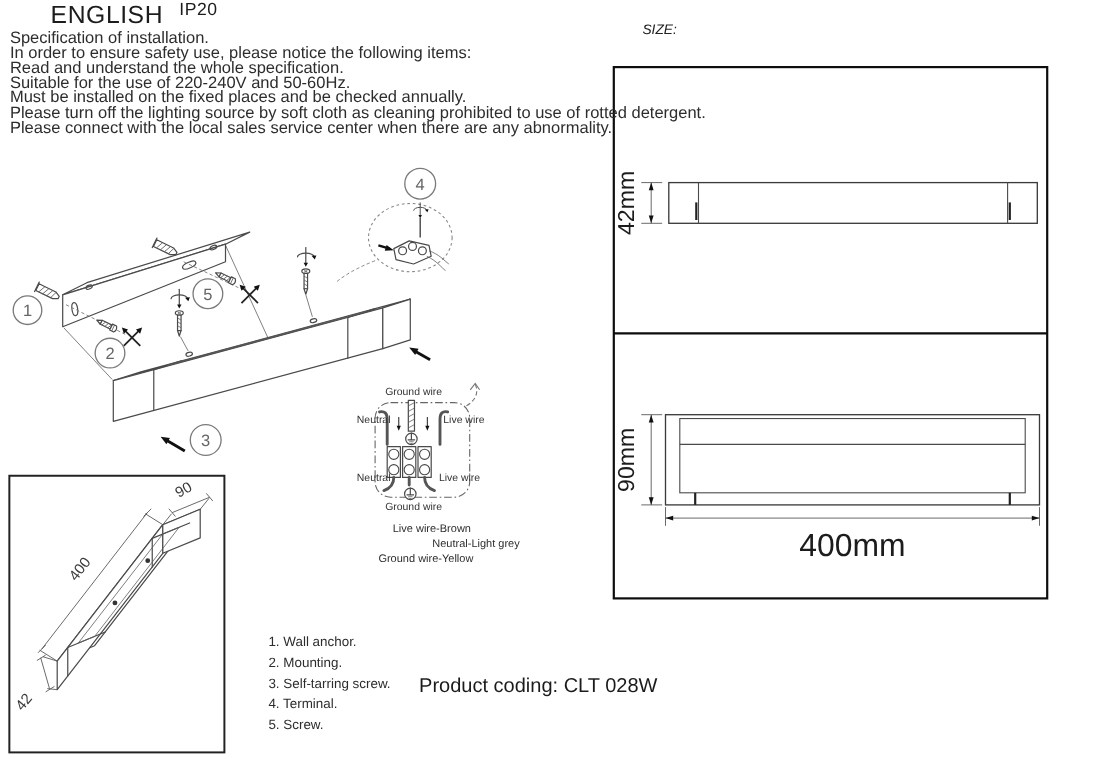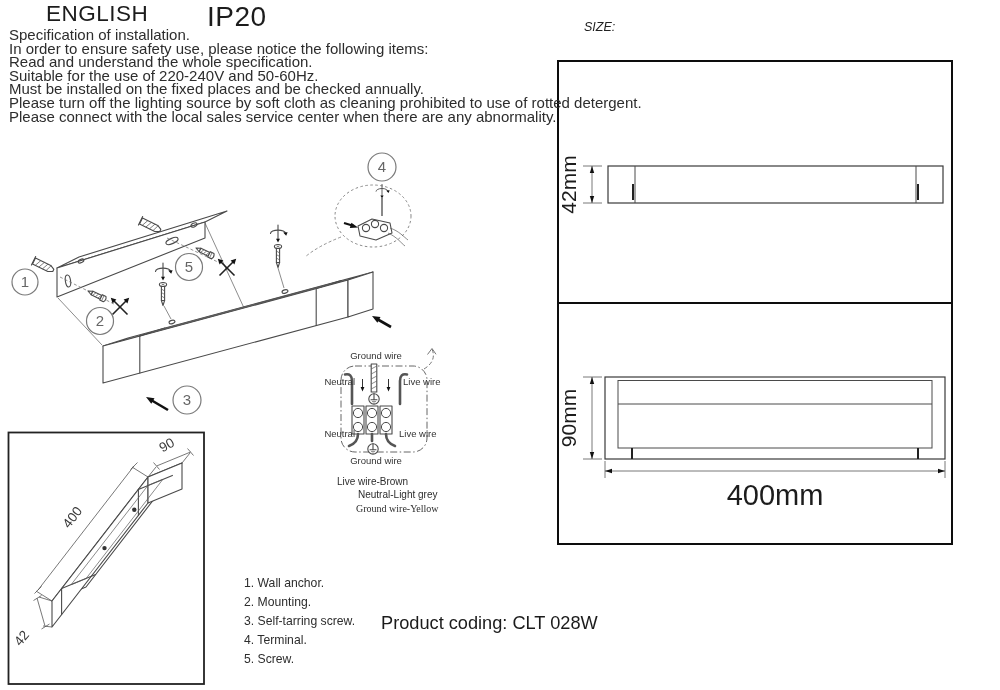--- a/index.html
+++ b/index.html
@@ -2,28 +2,28 @@
 <html><head>
 <meta charset="utf-8">
 <style>
   html,body{margin:0;padding:0;background:#fff;}
   .page{
     position:relative;width:1000px;height:690px;background:#ffffff;
     font-family:"Liberation Sans", sans-serif;color:#2c2c2c;overflow:hidden;
   }
   .abs{position:absolute;white-space:nowrap;}
   .title-lang{left:9px;top:1px;font-size:22.5px;color:#1c1c1c;letter-spacing:0.5px;margin-left:37px;}
-  .title-ip{left:163px;top:1px;font-size:28px;color:#1c1c1c;letter-spacing:0.5px;margin-left:44px;}
+  .title-ip{left:163px;top:1px;font-size:16px;color:#1c1c1c;letter-spacing:0.5px;}
   .spec{left:9px;top:28px;font-size:15px;line-height:13.6px;color:#2d2d2d;}
   .size-label{left:584px;top:20px;font-size:12.5px;color:#222;font-style:italic;}
   .parts{left:244px;top:547px;font-size:12.2px;line-height:19px;color:#2d2d2d;margin-top:27px;}
-  .legend{font-size:10px;color:#2d2d2d;}
+  .legend{font-size:10px;color:#2d2d2d;margin-left:20px;}
   .lg0{left:337px;top:476px;}
-  .lg1{left:334px;top:489px;padding-left:24px;}
-  .lg2{left:356px;top:503px;font-family:Liberation Serif, serif;}
+  .lg1{left:349px;top:489px;padding-left:24px;}
+  .lg2{left:324px;top:503px;}
   .product{left:381px;top:613px;font-size:18.2px;color:#1b1b1b;}
   svg{position:absolute;left:0;top:0;}
   svg text{font-family:"Liberation Sans", sans-serif;}
   .ln{fill:none;stroke:#4a4a4a;stroke-width:1.1;stroke-linejoin:round;stroke-linecap:round;}
   .lnw{fill:#fff;stroke:#4a4a4a;stroke-width:1.1;stroke-linejoin:round;}
   .thin{fill:none;stroke:#5a5a5a;stroke-width:0.7;}
   .dash{fill:none;stroke:#777;stroke-width:0.8;stroke-dasharray:3 2.2;}
   .blk{fill:#111;stroke:none;}
   .wire{fill:none;stroke:#555;stroke-width:2.6;stroke-linecap:round;}
   .callout{fill:#fff;stroke:#7a7a7a;stroke-width:1.2;}

